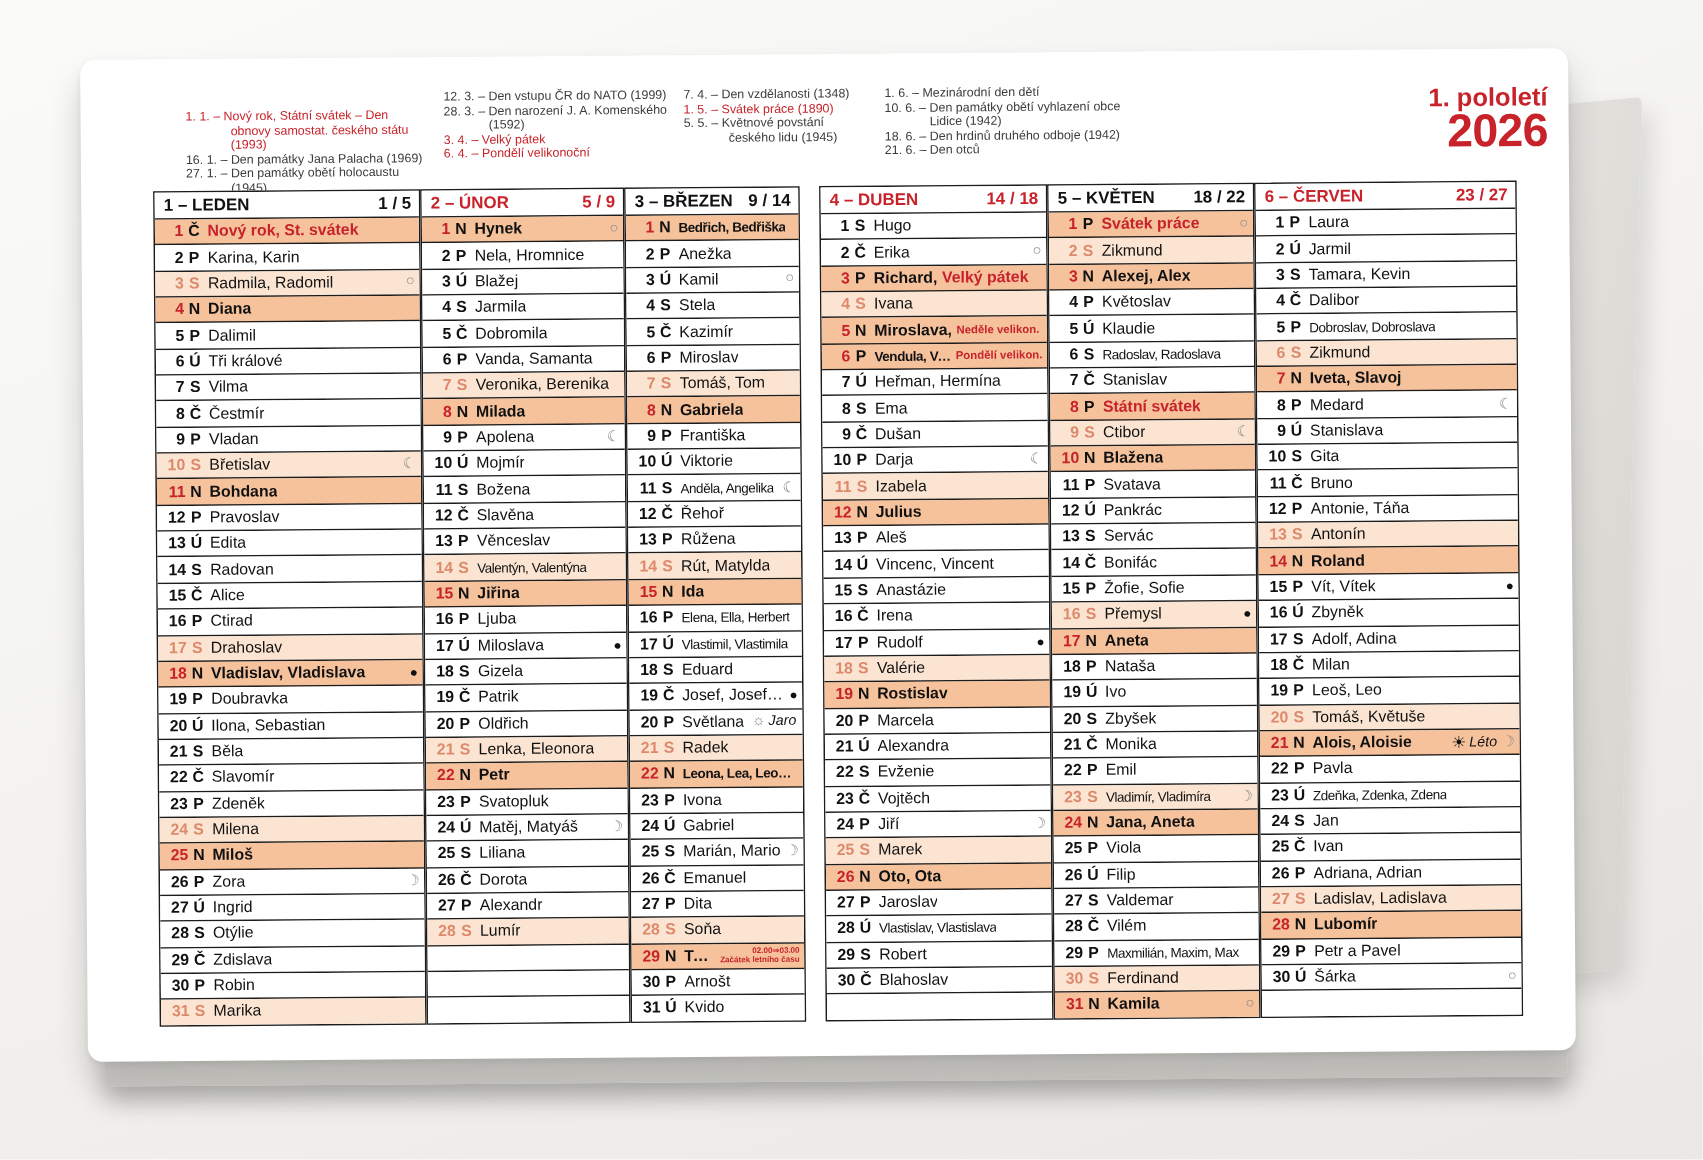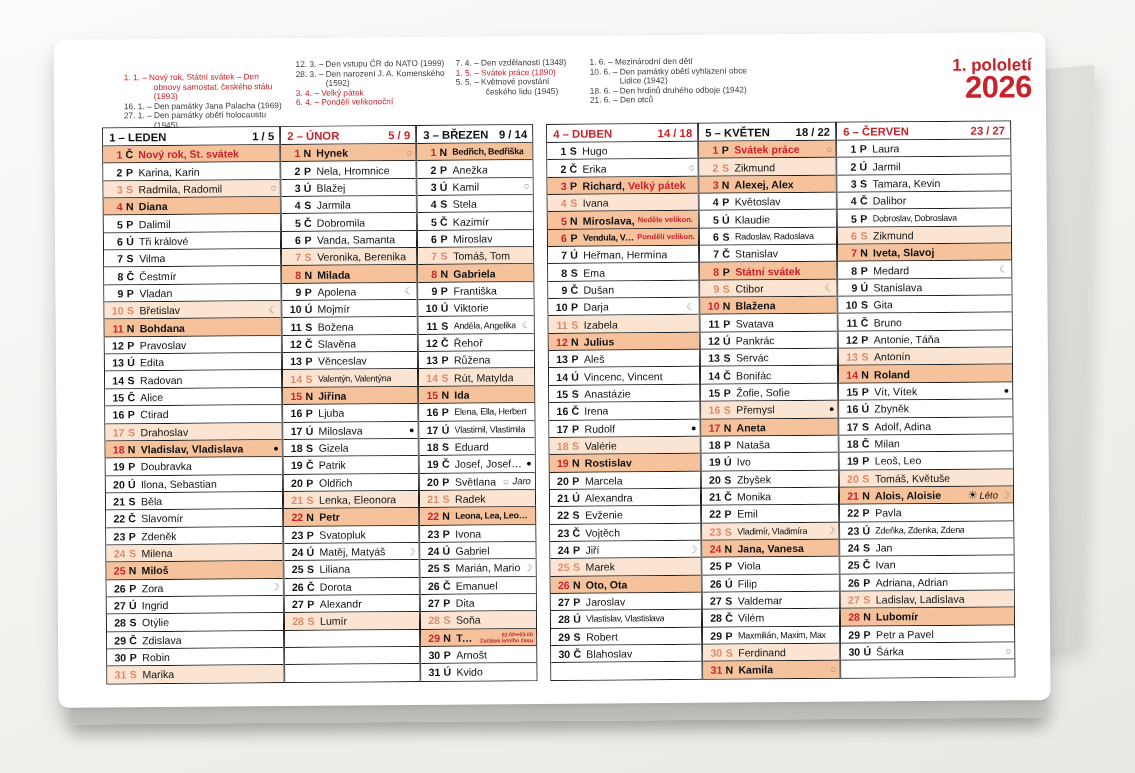--- a/index.html
+++ b/index.html
@@ -1070,21 +1070,21 @@
             <div class="row sa">
               <span class="num">23</span>
               <span class="wd">S</span>
               <span class="nm cond">Vladimír, Vladimíra</span>
               <span class="sp"></span>
               <span class="moon">☽</span>
             </div>
             <div class="row su">
               <span class="num">24</span>
               <span class="wd">N</span>
-              <span class="nm">Jana, Vanesa</span>
+              <span class="nm">Jana, Aneta</span>
               <span class="sp"></span>
             </div>
             <div class="row">
               <span class="num">25</span>
               <span class="wd">P</span>
               <span class="nm">Viola</span>
               <span class="sp"></span>
             </div>
             <div class="row">
               <span class="num">26</span>

